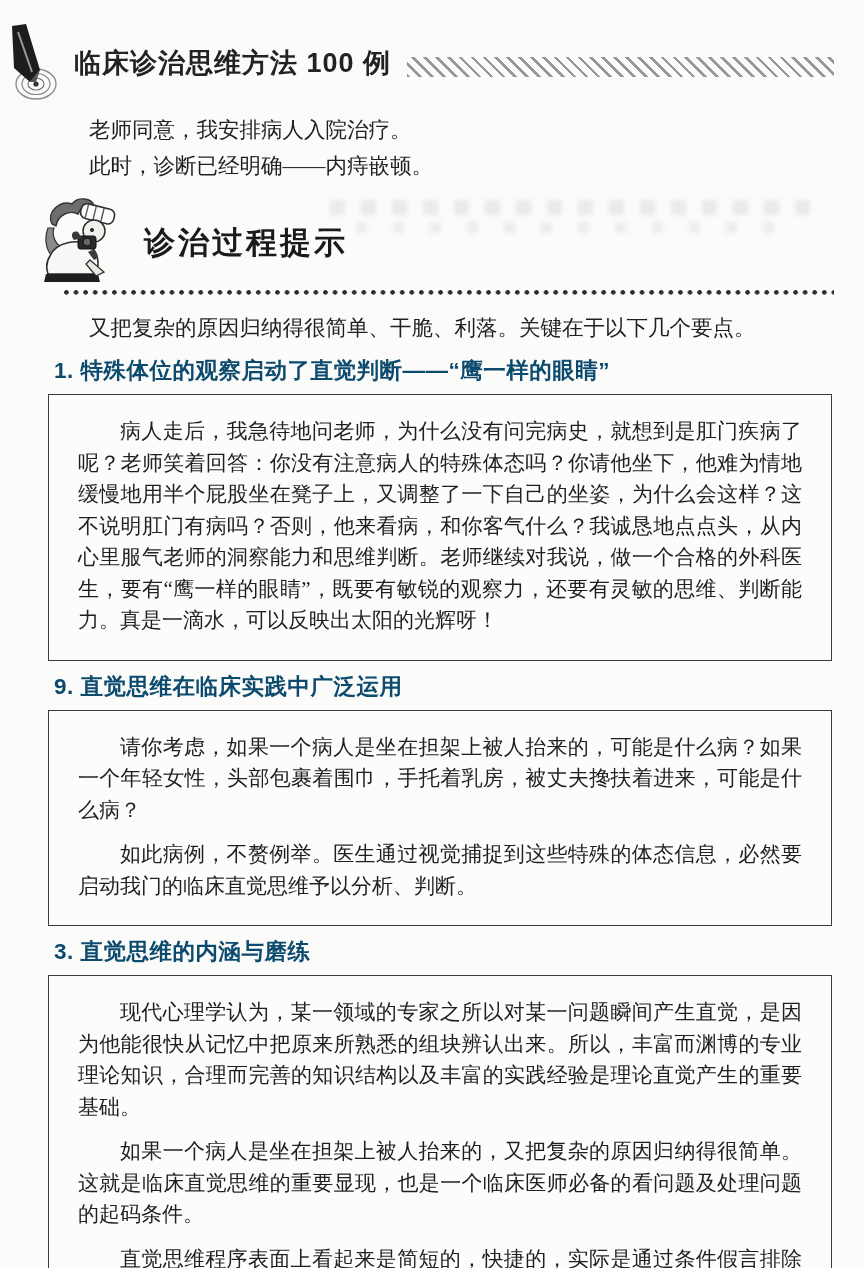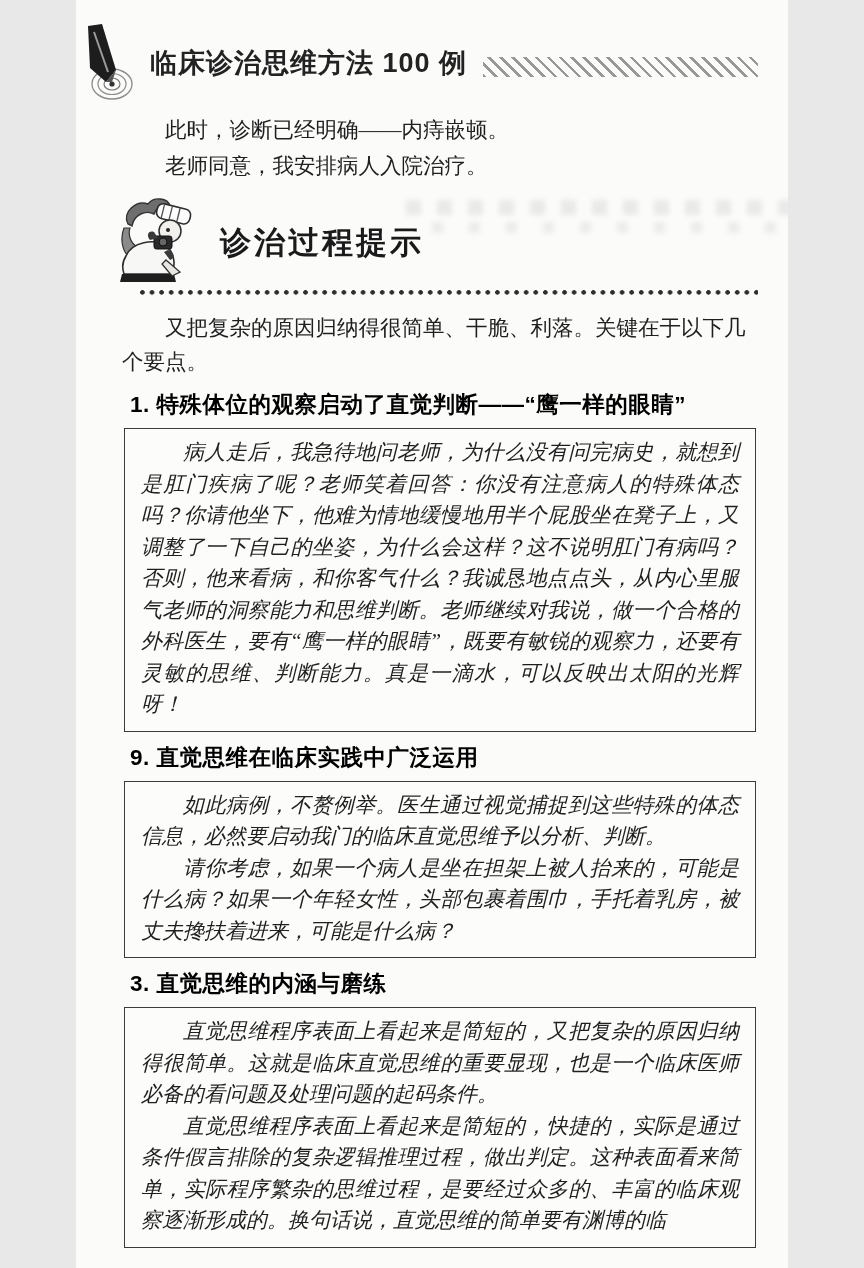--- a/index.html
+++ b/index.html
@@ -1,18 +1,18 @@
 <!DOCTYPE html>
 <html lang="zh"><head>
 <meta charset="utf-8">
 <style>
   html,body{margin:0;padding:0;background:#e8e8e8;}
   .page{
     position:relative;
-    width:712px;height:1268px;
+    width:864px;height:1268px;
     margin:0 auto;
     background:#fbfbfa;
     color:#1f1f1f;
     font-family:"Liberation Serif", serif;
     box-sizing:border-box;
     padding:24px 30px 0 46px;
     overflow:hidden;
   }
   
   .header{display:flex;align-items:center;height:78px;margin-left:-40px;}
@@ -49,33 +49,33 @@
   .dotted-line{
     height:5px;margin:0 0 0 18px;
     background-image:radial-gradient(circle at 2.4px 2.4px,#2d2d2d 2px,transparent 2.5px);
     background-size:9.6px 5px;background-repeat:repeat-x;
   }
   
   .lead{margin:16px 0 6px;text-indent:2em;font-size:21.5px;line-height:34px;}
   
   .point-heading{
     font-family:"Liberation Sans", sans-serif;
-    font-size:22.5px;font-weight:bold;color:#000000;
+    font-size:22.5px;font-weight:bold;color:#0c4a6e;
     margin:10px 0 8px 8px;letter-spacing:.5px;
   }
   .box{
     border:1.5px solid #3c3c3c;
     padding:8px 16px 10px 16px;
     margin:0 2px 6px 2px;
     background:#fcfcfb;
   }
   .box p{
-    margin:0;text-indent:2em;
+    margin:13px;text-indent:2em;
     font-size:21px;line-height:31.5px;
-    text-align:justify;text-justify:inter-ideograph;font-style:italic;
+    text-align:justify;text-justify:inter-ideograph;
   }
 </style>
 </head>
 <body>
 
 <div class="page">
 
   <div class="header">
     <svg class="pen-icon" viewBox="0 0 62 78" aria-hidden="true">
       <ellipse cx="30" cy="60" rx="20" ry="15" fill="none" stroke="#8a8a8a" stroke-width="1.3"></ellipse>
@@ -84,22 +84,22 @@
       <circle cx="30" cy="60" r="2.6" fill="#333"></circle>
       <polygon points="6,2 20,0 34,46 24,58 8,44" fill="#1d1d1d"></polygon>
       <polygon points="24,58 34,46 30,58" fill="#555"></polygon>
       <line x1="12" y1="8" x2="26" y2="48" stroke="#9c9c9c" stroke-width="2"></line>
     </svg>
     <span class="header-title">临床诊治思维方法 100 例</span>
     <span class="hatch-band"></span>
   </div>
 
   <div class="case-conclusion">
+    <p class="indent">老师同意，我安排病人入院治疗。</p>
     <p class="indent">此时，诊断已经明确——内痔嵌顿。</p>
-    <p class="indent">老师同意，我安排病人入院治疗。</p>
   </div>
   <div class="bleed"></div>
 
   <div class="section-head">
     <svg class="cartoon-wrap" viewBox="0 0 96 96" aria-hidden="true">
 
       <path d="M18,30 C12,18 26,6 38,10 C44,2 58,4 60,12 C52,10 46,14 44,20 C36,16 24,20 22,32 Z" fill="#6e6e6e" stroke="#333" stroke-width="1.4"></path>
       <path d="M14,34 C10,44 12,56 18,62 L26,52 C20,48 18,40 20,34 Z" fill="#8a8a8a" stroke="#333" stroke-width="1.2"></path>
 
       <path d="M16,62 C22,48 44,44 56,52 C64,58 66,70 62,80 L14,80 C12,74 12,68 16,62 Z" fill="#f7f7f5" stroke="#2e2e2e" stroke-width="1.6"></path>
@@ -133,26 +133,27 @@
   <section>
     <h3 class="point-heading">1. 特殊体位的观察启动了直觉判断——“鹰一样的眼睛”</h3>
     <div class="box">
       <p>病人走后，我急待地问老师，为什么没有问完病史，就想到是肛门疾病了呢？老师笑着回答：你没有注意病人的特殊体态吗？你请他坐下，他难为情地缓慢地用半个屁股坐在凳子上，又调整了一下自己的坐姿，为什么会这样？这不说明肛门有病吗？否则，他来看病，和你客气什么？我诚恳地点点头，从内心里服气老师的洞察能力和思维判断。老师继续对我说，做一个合格的外科医生，要有“鹰一样的眼睛”，既要有敏锐的观察力，还要有灵敏的思维、判断能力。真是一滴水，可以反映出太阳的光辉呀！</p>
     </div>
   </section>
 
   <section>
     <h3 class="point-heading">9. 直觉思维在临床实践中广泛运用</h3>
     <div class="box">
+      <p>请你考虑，如果一个病人是坐在担架上被人抬来的，可能是什么病？如果一个年轻女性，头部包裹着围巾，手托着乳房，被丈夫搀扶着进来，可能是什么病？</p>
       <p>如此病例，不赘例举。医生通过视觉捕捉到这些特殊的体态信息，必然要启动我门的临床直觉思维予以分析、判断。</p>
-      <p>请你考虑，如果一个病人是坐在担架上被人抬来的，可能是什么病？如果一个年轻女性，头部包裹着围巾，手托着乳房，被丈夫搀扶着进来，可能是什么病？</p>
     </div>
   </section>
 
   <section>
     <h3 class="point-heading">3. 直觉思维的内涵与磨练</h3>
     <div class="box">
-      <p>直觉思维程序表面上看起来是简短的，又把复杂的原因归纳得很简单。这就是临床直觉思维的重要显现，也是一个临床医师必备的看问题及处理问题的起码条件。</p>
+      <p>现代心理学认为，某一领域的专家之所以对某一问题瞬间产生直觉，是因为他能很快从记忆中把原来所熟悉的组块辨认出来。所以，丰富而渊博的专业理论知识，合理而完善的知识结构以及丰富的实践经验是理论直觉产生的重要基础。</p>
+      <p>如果一个病人是坐在担架上被人抬来的，又把复杂的原因归纳得很简单。这就是临床直觉思维的重要显现，也是一个临床医师必备的看问题及处理问题的起码条件。</p>
       <p>直觉思维程序表面上看起来是简短的，快捷的，实际是通过条件假言排除的复杂逻辑推理过程，做出判定。这种表面看来简单，实际程序繁杂的思维过程，是要经过众多的、丰富的临床观察逐渐形成的。换句话说，直觉思维的简单要有渊博的临</p>
     </div>
   </section>
 
 </div>
 
 </body></html>

